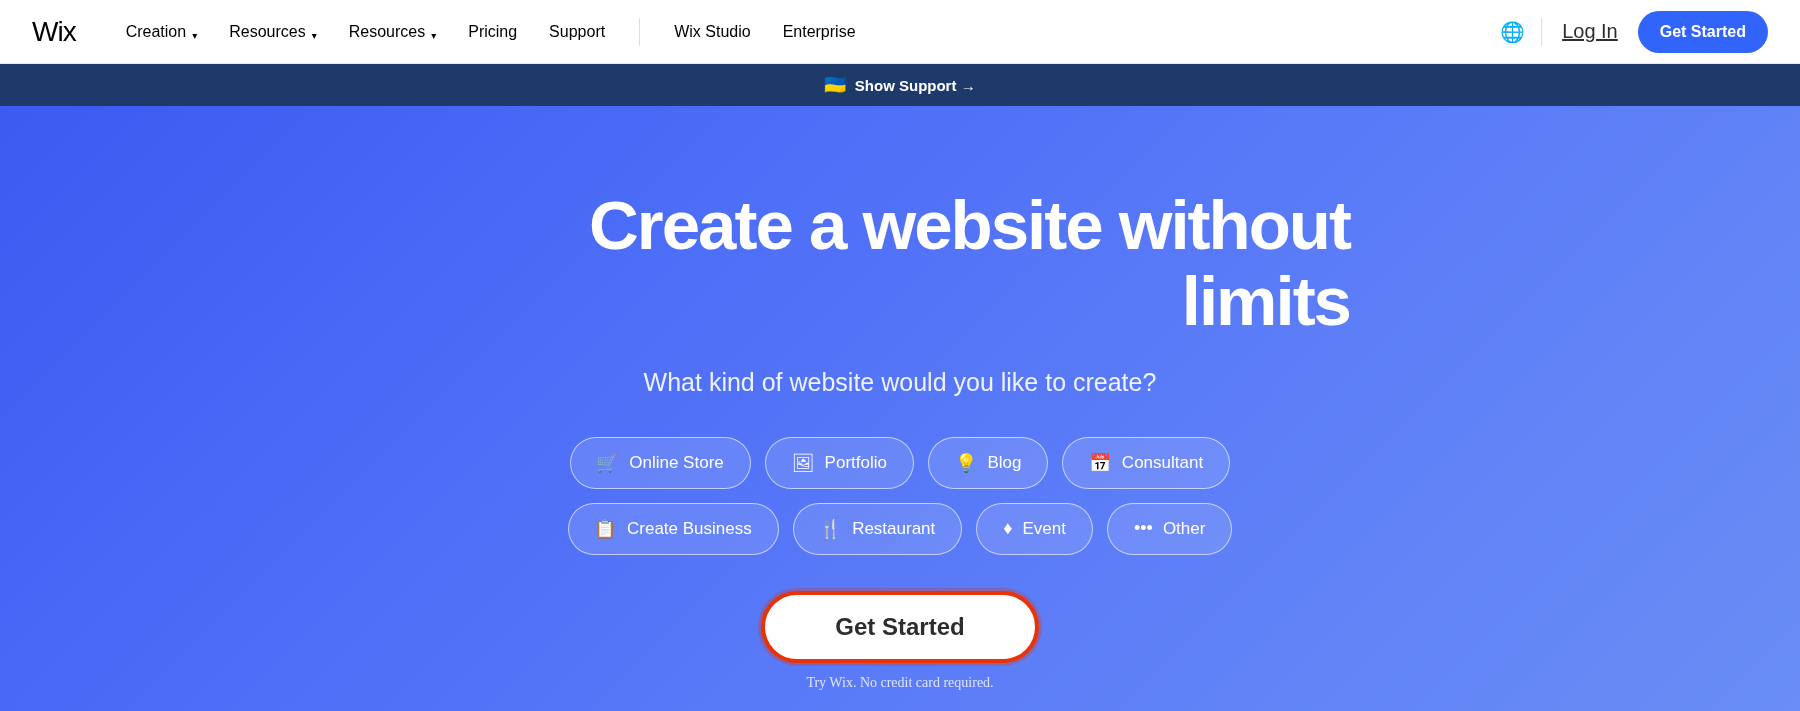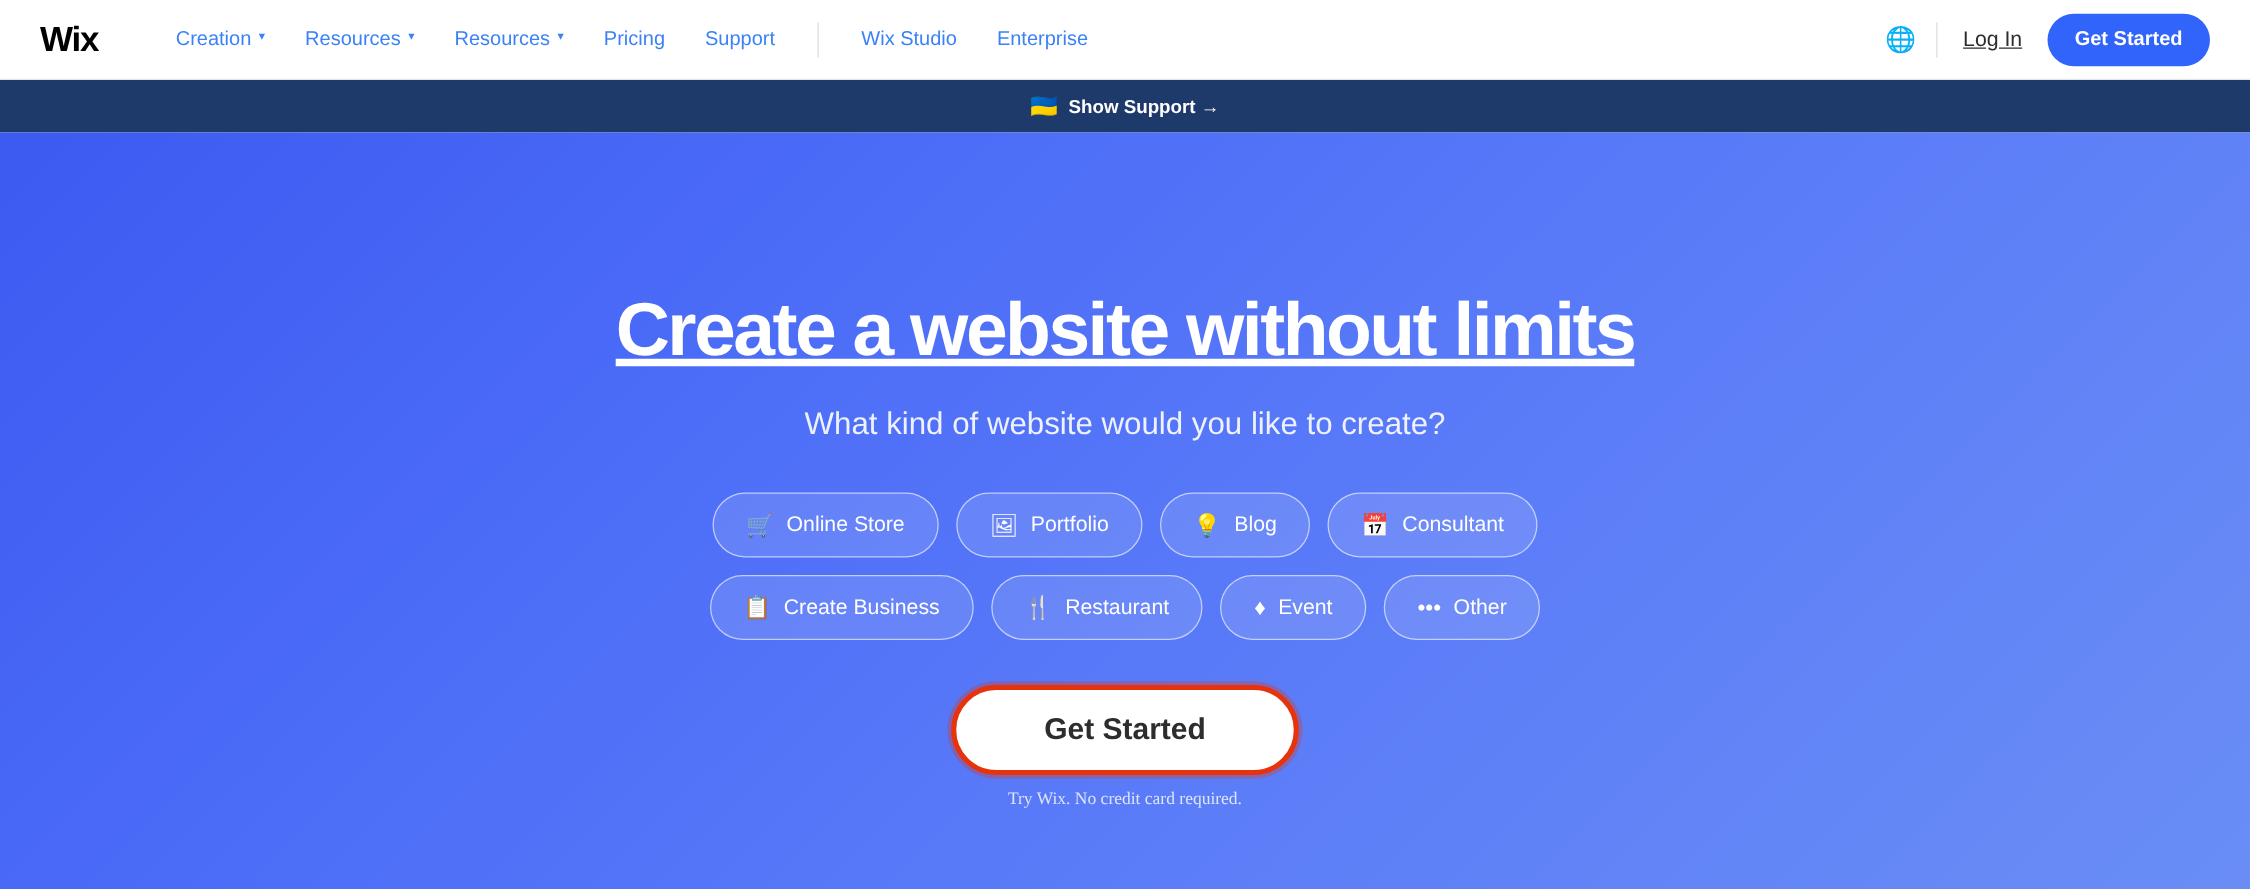--- a/index.html
+++ b/index.html
@@ -11,39 +11,39 @@
       align-items: center;
       padding: 0 32px;
       height: 64px;
       background: #fff;
       border-bottom: 1px solid #e8e8e8;
       position: relative;
       z-index: 10;
     }
     .navbar-logo {
       font-size: 28px;
-      font-weight: 700;
+      font-weight: 400;
       letter-spacing: -1px;
       color: #000;
-      margin-right: 48px;
+      margin-right: 36px;
       user-select: none;
     }
     .nav-links {
       display: flex;
       align-items: center;
       gap: 4px;
       flex: 1;
     }
     .nav-item {
       display: flex;
-      align-items: flex-start;
+      align-items: flex-end;
       gap: 4px;
       padding: 8px 14px;
       font-size: 16px;
-      color: #3b82f6;
+      color: #000000;
       cursor: pointer;
       border-radius: 6px;
       white-space: nowrap;
     }
     .nav-chevron {
       font-size: 10px;
       margin-left: 2px;
     }
     .nav-divider {
       width: 1px;
@@ -61,21 +61,21 @@
       font-size: 20px;
       cursor: pointer;
       color: #2d2d2d;
     }
     .nav-divider-right {
       width: 1px;
       height: 28px;
       background: #ddd;
     }
     .login-btn {
-      font-size: 17px;
+      font-size: 20px;
       color: #2d2d2d;
       cursor: pointer;
       text-decoration: underline;
       background: none;
       border: none;
       padding: 8px 4px;
     }
     .get-started-nav-btn {
       background: #3164fa;
       color: #fff;
@@ -113,29 +113,28 @@
       background: linear-gradient(135deg, #3d5af1 0%, #4b6cf7 30%, #5b7cf8 60%, #6a8ef5 100%);
       min-height: 647px;
       display: flex;
       flex-direction: column;
       align-items: center;
       justify-content: center;
       padding: 60px 24px 40px;
       position: relative;
     }
     .hero-title {
-      font-size: 60px;
+      font-size: 69px;
       font-weight: 800;
       color: #fff;
-      text-align: left;
+      text-align: right;
       line-height: 1.1;
       max-width: 900px;
       margin-bottom: 28px;
       letter-spacing: -2px;
-      text-decoration: underline;
     }
     .hero-subtitle {
       font-size: 25px;
       color: rgba(255,255,255,0.9);
       text-align: center;
       margin-bottom: 40px;
     }
 
     
     .category-grid {

